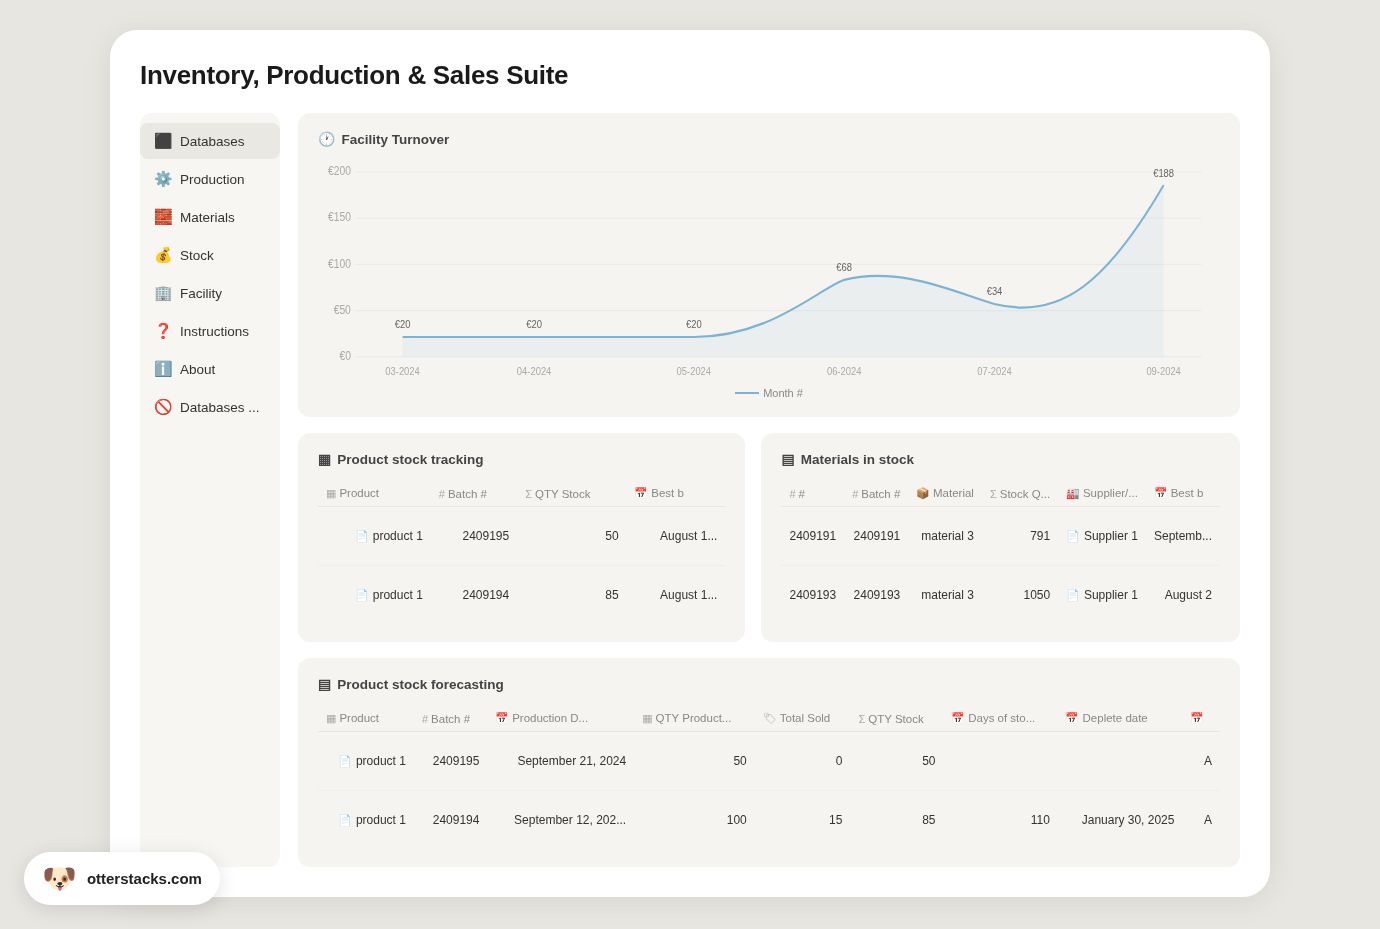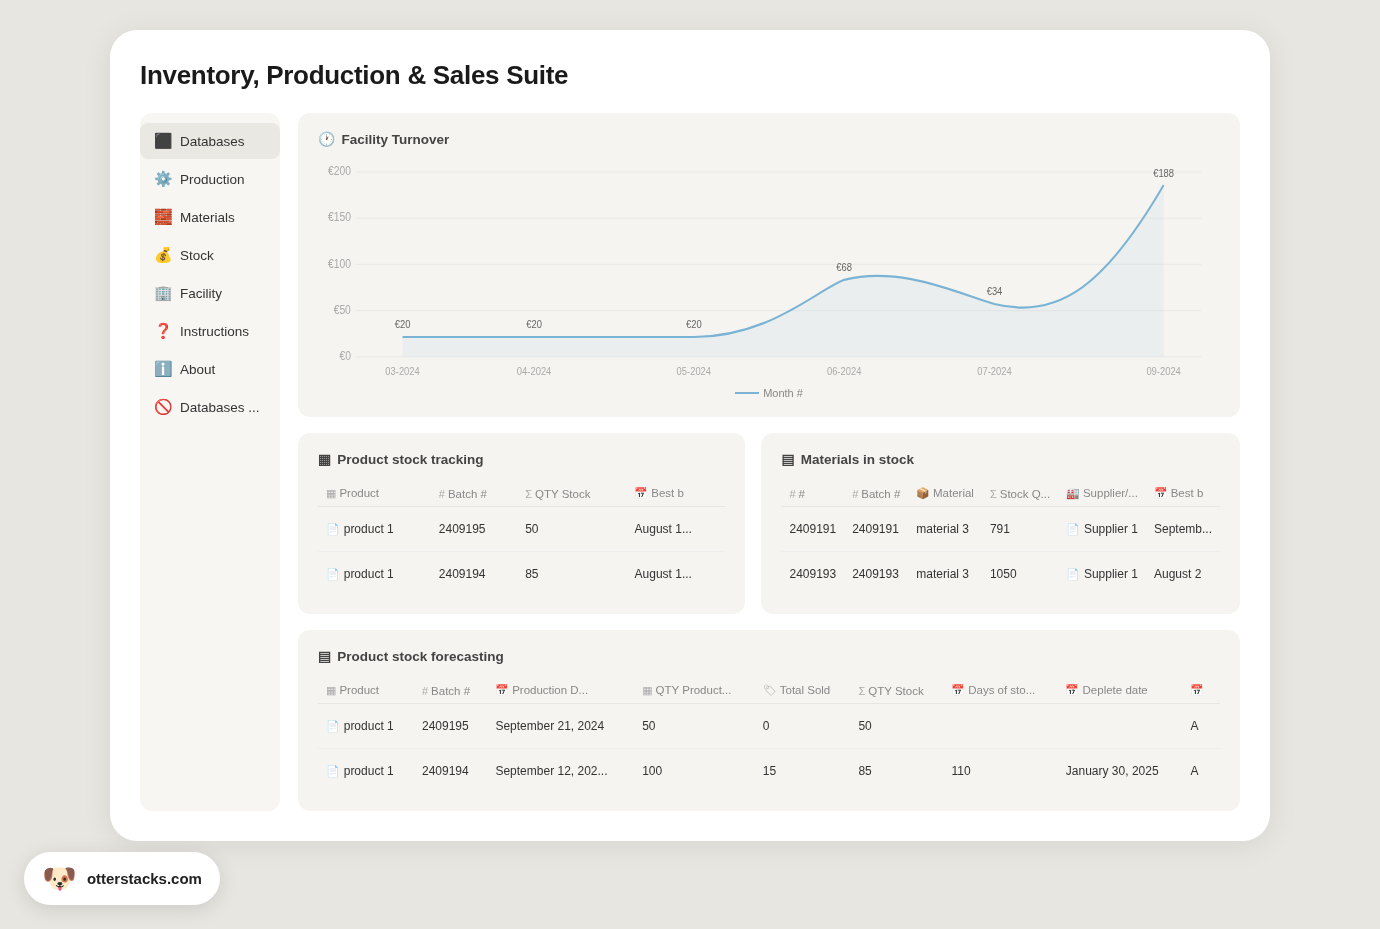--- a/index.html
+++ b/index.html
@@ -104,25 +104,26 @@
     .data-table th {
       text-align: left;
       padding: 6px 8px;
       color: #888;
       font-weight: 500;
       border-bottom: 1px solid #e8e6e2;
       white-space: nowrap;
       font-size: 11.5px;
     }
     .data-table td {
-      padding: 15px 8px;
+      padding: 22px 8px;
       color: #333;
       border-bottom: 1px solid #eee;
       white-space: nowrap;
       font-size: 12px;
+      text-align: right;
     }
     .data-table tr:last-child td { border-bottom: none; }
     .th-icon { margin-right: 3px; font-size: 11px; color: #aaa; }
     .col-icon { margin-right: 4px; font-size: 11px; color: #bbb; }
     
     .bottom-card {
       background: #f5f4f1;
       border-radius: 12px;
       padding: 18px 20px;
       overflow: hidden;

